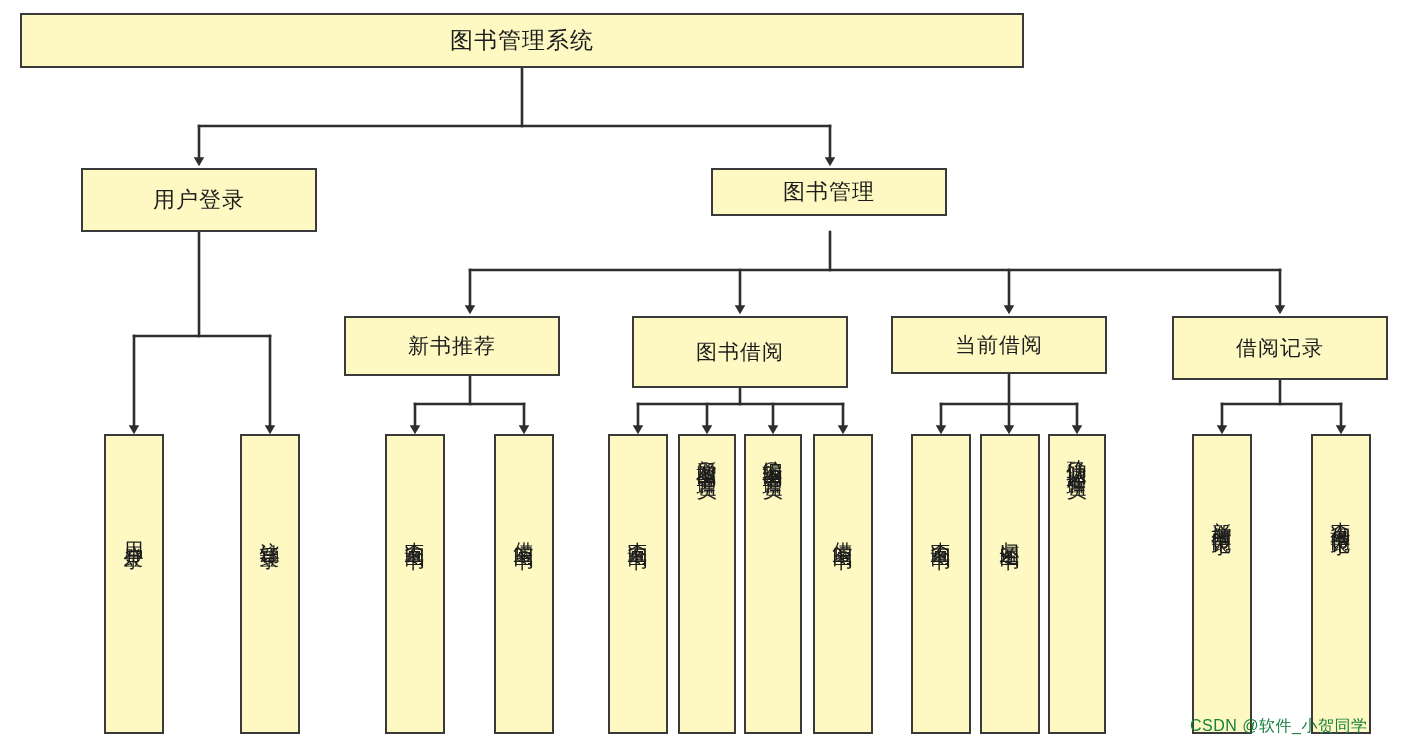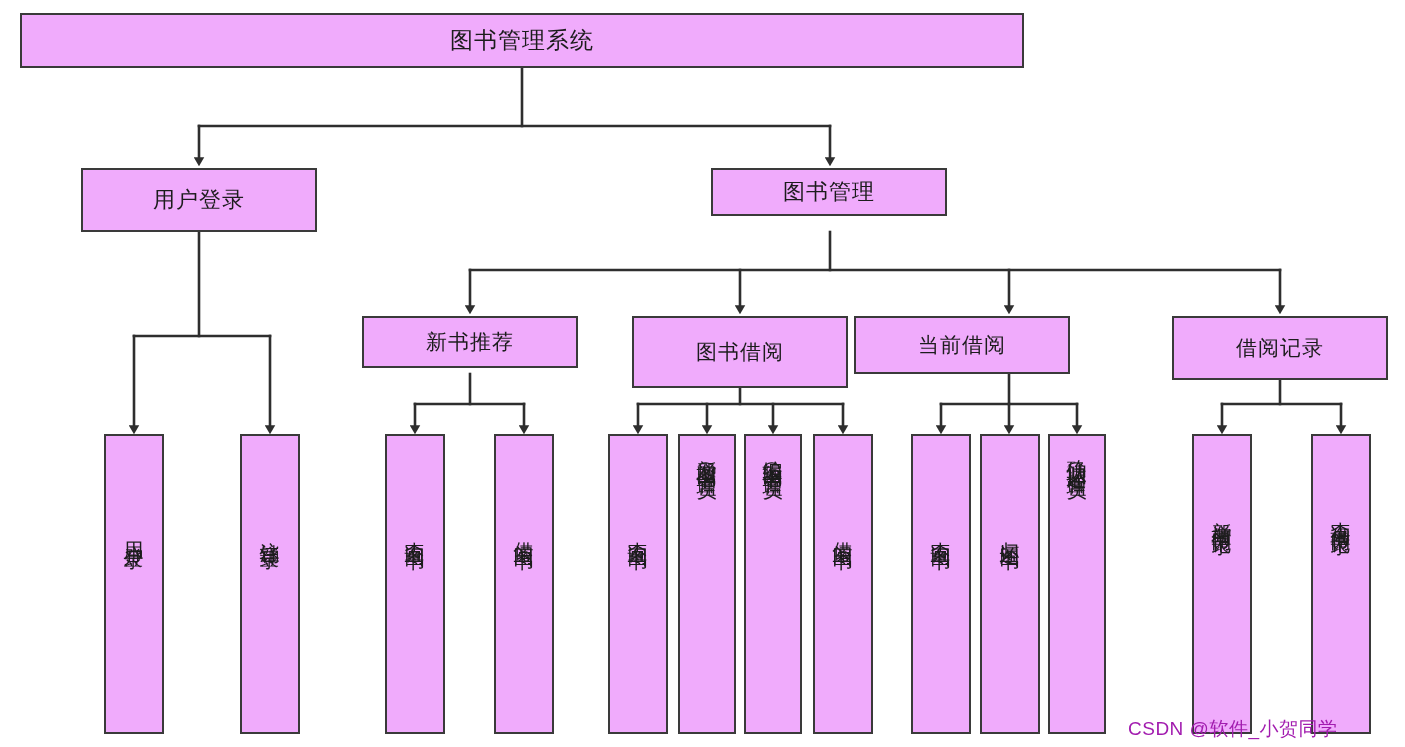--- a/index.html
+++ b/index.html
@@ -7,21 +7,21 @@
     width:1405px;height:747px;overflow:hidden;
     font-family:"Liberation Sans","DejaVu Sans",sans-serif;
     -webkit-font-smoothing:antialiased;
   }
   #canvas{position:relative;width:1405px;height:747px;background:#fff;}
   svg#wires{position:absolute;left:0;top:0;width:1405px;height:747px;}
 
   .node{
     position:absolute;
     box-sizing:border-box;
-    background:#f0abfc;
+    background:#fef9c3;
     border:2.5px solid #3a3a3a;
     display:flex;
     align-items:center;
     justify-content:center;
     overflow:hidden;
   }
   .node .label{
     color:#1c1c1c;
     font-size:21px;
     line-height:1.25;
@@ -47,23 +47,23 @@
     line-height:1;
     white-space:nowrap;
     max-height:290px;
   }
   .node.leaf.tall .label{padding-top:2px;}
   .node.leaf.mid .label{padding-top:64px;}
   .node.leaf.low .label{padding-top:84px;}
 
   #watermark{
     position:absolute;
-    left:1128px;top:716px;
-    font-size:19px;
-    color:#a21caf;
+    left:1190px;top:716px;
+    font-size:16px;
+    color:#15803d;
     letter-spacing:0.5px;
     white-space:nowrap;
     user-select:none;
   }
 </style>
 </head>
 <body>
 
 <div id="canvas">
 
@@ -122,27 +122,27 @@
     <span class="label">图书管理系统</span>
   </div>
 
   <div class="node lvl2" style="left:81px;top:168px;width:236px;height:64px;">
     <span class="label">用户登录</span>
   </div>
   <div class="node lvl2" style="left:711px;top:168px;width:236px;height:48px;">
     <span class="label">图书管理</span>
   </div>
 
-  <div class="node lvl3" style="left:362px;top:316px;width:216px;height:52px;">
+  <div class="node lvl3" style="left:344px;top:316px;width:216px;height:60px;">
     <span class="label">新书推荐</span>
   </div>
   <div class="node lvl3" style="left:632px;top:316px;width:216px;height:72px;">
     <span class="label">图书借阅</span>
   </div>
-  <div class="node lvl3" style="left:854px;top:316px;width:216px;height:58px;">
+  <div class="node lvl3" style="left:891px;top:316px;width:216px;height:58px;">
     <span class="label">当前借阅</span>
   </div>
   <div class="node lvl3" style="left:1172px;top:316px;width:216px;height:64px;">
     <span class="label">借阅记录</span>
   </div>
 
   <div class="node leaf low" style="left:104px;top:434px;width:60px;height:300px;">
     <span class="label">用户登录</span>
   </div>
   <div class="node leaf low" style="left:240px;top:434px;width:60px;height:300px;">

